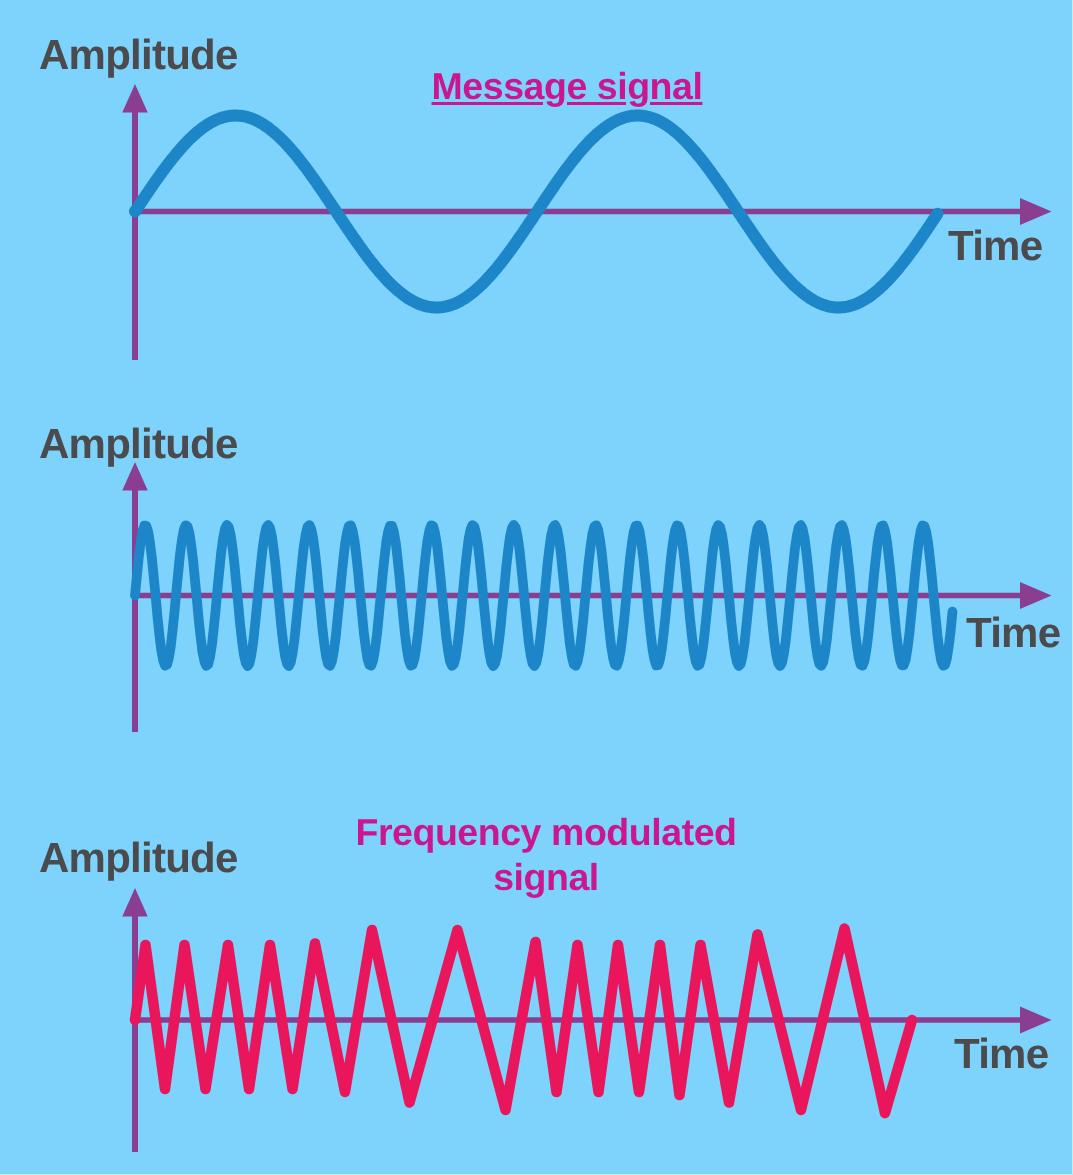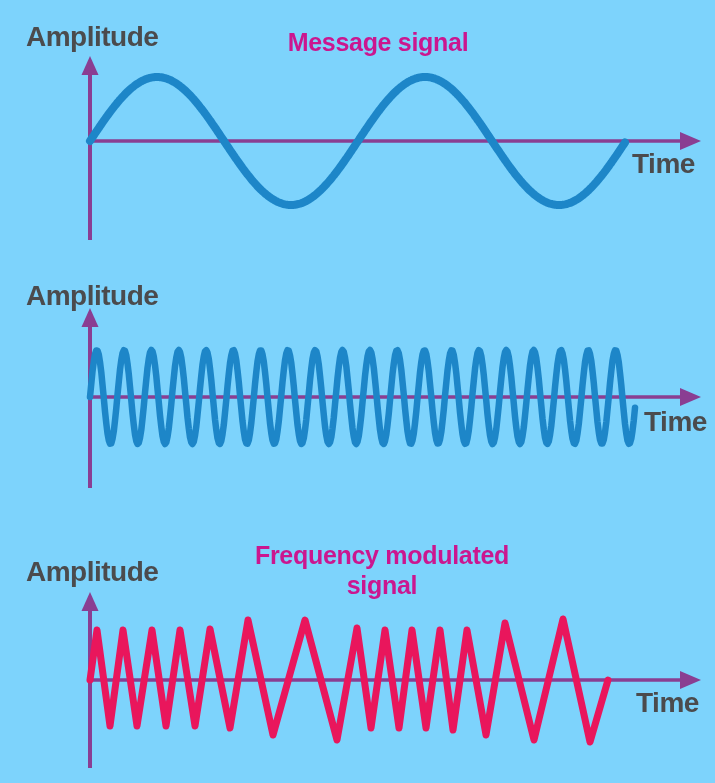--- a/index.html
+++ b/index.html
@@ -48,23 +48,23 @@
       <path d="M 701 397 L 680 388 L 680 406 Z" fill="#8a3e92"></path>
       <path d="M90.0 397.0 L91.3 383.7 L92.5 371.4 L93.8 361.3 L95.0 354.1 L96.3 350.4 L97.5 350.6 L98.8 354.5 L100.0 362.0 L101.3 372.3 L102.5 384.7 L103.8 398.1 L105.0 411.4 L106.3 423.5 L107.5 433.4 L108.8 440.3 L110.0 443.7 L111.3 443.3 L112.5 439.0 L113.8 431.3 L115.0 420.7 L116.3 408.2 L117.5 394.8 L118.8 381.6 L120.0 369.6 L121.3 359.9 L122.5 353.2 L123.8 350.2 L125.0 350.9 L126.3 355.5 L127.5 363.5 L128.8 374.2 L130.0 386.8 L131.3 400.2 L132.5 413.4 L133.8 425.2 L135.0 434.7 L136.3 441.1 L137.5 443.9 L138.8 442.8 L140.0 438.0 L141.3 429.8 L142.5 418.8 L143.8 406.1 L145.0 392.7 L146.3 379.6 L147.5 367.9 L148.8 358.6 L150.0 352.5 L151.3 350.0 L152.5 351.4 L153.8 356.6 L155.0 365.0 L156.3 376.1 L157.5 388.9 L158.8 402.4 L160.0 415.4 L161.3 426.9 L162.5 436.0 L163.8 441.8 L165.0 444.0 L166.3 442.3 L167.5 436.9 L168.8 428.2 L170.0 416.9 L171.3 404.0 L172.5 390.5 L173.8 377.6 L175.0 366.2 L176.3 357.4 L177.5 351.9 L178.8 350.0 L180.0 352.0 L181.3 357.7 L182.5 366.7 L183.8 378.1 L185.0 391.1 L186.3 404.5 L187.5 417.4 L188.8 428.6 L190.0 437.2 L191.3 442.4 L192.5 444.0 L193.8 441.7 L195.0 435.7 L196.3 426.5 L197.5 414.9 L198.8 401.9 L200.0 388.4 L201.3 375.6 L202.5 364.6 L203.8 356.3 L205.0 351.3 L206.3 350.1 L207.5 352.7 L208.8 358.9 L210.0 368.3 L211.3 380.1 L212.5 393.2 L213.8 406.7 L215.0 419.3 L216.3 430.1 L217.5 438.2 L218.8 442.9 L220.0 443.9 L221.3 440.9 L222.5 434.4 L223.8 424.8 L225.0 412.9 L226.3 399.7 L227.5 386.3 L228.8 373.7 L230.0 363.1 L231.3 355.3 L232.5 350.8 L233.8 350.2 L235.0 353.4 L236.3 360.3 L237.5 370.1 L238.8 382.1 L240.0 395.4 L241.3 408.8 L242.5 421.2 L243.8 431.6 L245.0 439.2 L246.3 443.3 L247.5 443.7 L248.8 440.1 L250.0 433.1 L251.3 423.0 L252.5 410.9 L253.8 397.5 L255.0 384.2 L256.3 371.9 L257.5 361.6 L258.8 354.3 L260.0 350.5 L261.3 350.5 L262.5 354.3 L263.8 361.6 L265.0 371.9 L266.3 384.2 L267.5 397.5 L268.8 410.9 L270.0 423.0 L271.3 433.1 L272.5 440.1 L273.8 443.7 L275.0 443.3 L276.3 439.2 L277.5 431.6 L278.8 421.2 L280.0 408.8 L281.3 395.4 L282.5 382.1 L283.8 370.1 L285.0 360.3 L286.3 353.4 L287.5 350.2 L288.8 350.8 L290.0 355.3 L291.3 363.1 L292.5 373.7 L293.8 386.3 L295.0 399.7 L296.3 412.9 L297.5 424.8 L298.8 434.4 L300.0 440.9 L301.3 443.9 L302.5 442.9 L303.8 438.2 L305.0 430.1 L306.3 419.3 L307.5 406.7 L308.8 393.2 L310.0 380.1 L311.3 368.3 L312.5 358.9 L313.8 352.7 L315.0 350.1 L316.3 351.3 L317.5 356.3 L318.8 364.6 L320.0 375.6 L321.3 388.4 L322.5 401.9 L323.8 414.9 L325.0 426.5 L326.3 435.7 L327.5 441.7 L328.8 444.0 L330.0 442.4 L331.3 437.2 L332.5 428.6 L333.8 417.4 L335.0 404.5 L336.3 391.1 L337.5 378.1 L338.8 366.7 L340.0 357.7 L341.3 352.0 L342.5 350.0 L343.8 351.9 L345.0 357.4 L346.3 366.2 L347.5 377.6 L348.8 390.5 L350.0 404.0 L351.3 416.9 L352.5 428.2 L353.8 436.9 L355.0 442.3 L356.3 444.0 L357.5 441.8 L358.8 436.0 L360.0 426.9 L361.3 415.4 L362.5 402.4 L363.8 388.9 L365.0 376.1 L366.3 365.0 L367.5 356.6 L368.8 351.4 L370.0 350.0 L371.3 352.5 L372.5 358.6 L373.8 367.9 L375.0 379.6 L376.3 392.7 L377.5 406.1 L378.8 418.8 L380.0 429.8 L381.3 438.0 L382.5 442.8 L383.8 443.9 L385.0 441.1 L386.3 434.7 L387.5 425.2 L388.8 413.4 L390.0 400.2 L391.3 386.8 L392.5 374.2 L393.8 363.5 L395.0 355.5 L396.3 350.9 L397.5 350.2 L398.8 353.2 L400.0 359.9 L401.3 369.6 L402.5 381.6 L403.8 394.8 L405.0 408.2 L406.3 420.7 L407.5 431.3 L408.8 439.0 L410.0 443.3 L411.3 443.7 L412.5 440.3 L413.8 433.4 L415.0 423.5 L416.3 411.4 L417.5 398.1 L418.8 384.7 L420.0 372.3 L421.3 362.0 L422.5 354.5 L423.8 350.6 L425.0 350.4 L426.3 354.1 L427.5 361.3 L428.8 371.4 L430.0 383.7 L431.3 397.0 L432.5 410.3 L433.8 422.6 L435.0 432.7 L436.3 439.9 L437.5 443.6 L438.8 443.4 L440.0 439.5 L441.3 432.0 L442.5 421.7 L443.8 409.3 L445.0 395.9 L446.3 382.6 L447.5 370.5 L448.8 360.6 L450.0 353.7 L451.3 350.3 L452.5 350.7 L453.8 355.0 L455.0 362.7 L456.3 373.3 L457.5 385.8 L458.8 399.2 L460.0 412.4 L461.3 424.4 L462.5 434.1 L463.8 440.8 L465.0 443.8 L466.3 443.1 L467.5 438.5 L468.8 430.5 L470.0 419.8 L471.3 407.2 L472.5 393.8 L473.8 380.6 L475.0 368.8 L476.3 359.3 L477.5 352.9 L478.8 350.1 L480.0 351.2 L481.3 356.0 L482.5 364.2 L483.8 375.2 L485.0 387.9 L486.3 401.3 L487.5 414.4 L488.8 426.1 L490.0 435.4 L491.3 441.5 L492.5 444.0 L493.8 442.6 L495.0 437.4 L496.3 429.0 L497.5 417.9 L498.8 405.1 L500.0 391.6 L501.3 378.6 L502.5 367.1 L503.8 358.0 L505.0 352.2 L506.3 350.0 L507.5 351.7 L508.8 357.1 L510.0 365.8 L511.3 377.1 L512.5 390.0 L513.8 403.5 L515.0 416.4 L516.3 427.8 L517.5 436.6 L518.8 442.1 L520.0 444.0 L521.3 442.0 L522.5 436.3 L523.8 427.3 L525.0 415.9 L526.3 402.9 L527.5 389.5 L528.8 376.6 L530.0 365.4 L531.3 356.8 L532.5 351.6 L533.8 350.0 L535.0 352.3 L536.3 358.3 L537.5 367.5 L538.8 379.1 L540.0 392.1 L541.3 405.6 L542.5 418.4 L543.8 429.4 L545.0 437.7 L546.3 442.7 L547.5 443.9 L548.8 441.3 L550.0 435.1 L551.3 425.7 L552.5 413.9 L553.8 400.8 L555.0 387.3 L556.3 374.7 L557.5 363.9 L558.8 355.8 L560.0 351.1 L561.3 350.1 L562.5 353.1 L563.8 359.6 L565.0 369.2 L566.3 381.1 L567.5 394.3 L568.8 407.7 L570.0 420.3 L571.3 430.9 L572.5 438.7 L573.8 443.2 L575.0 443.8 L576.3 440.6 L577.5 433.7 L578.8 423.9 L580.0 411.9 L581.3 398.6 L582.5 385.2 L583.8 372.8 L585.0 362.4 L586.3 354.8 L587.5 350.7 L588.8 350.3 L590.0 353.9 L591.3 360.9 L592.5 371.0 L593.8 383.1 L595.0 396.5 L596.3 409.8 L597.5 422.1 L598.8 432.4 L600.0 439.7 L601.3 443.5 L602.5 443.5 L603.8 439.7 L605.0 432.4 L606.3 422.1 L607.5 409.8 L608.8 396.5 L610.0 383.1 L611.3 371.0 L612.5 360.9 L613.8 353.9 L615.0 350.3 L616.3 350.7 L617.5 354.8 L618.8 362.4 L620.0 372.8 L621.3 385.2 L622.5 398.6 L623.8 411.9 L625.0 423.9 L626.3 433.7 L627.5 440.6 L628.8 443.8 L630.0 443.2 L631.3 438.7 L632.5 430.9 L633.8 420.3 L635.0 407.7" fill="none" stroke="#1d86c8" stroke-width="6.5" stroke-linecap="round" stroke-linejoin="round"></path>
       <line x1="90" y1="606" x2="90" y2="768" stroke="#8a3e92" stroke-width="4"></line>
       <path d="M 90 592 L 81.5 611 L 98.5 611 Z" fill="#8a3e92"></path>
       <line x1="90" y1="680" x2="685" y2="680" stroke="#8a3e92" stroke-width="3.6"></line>
       <path d="M 701 680 L 680 671 L 680 689 Z" fill="#8a3e92"></path>
       <path d="M90 680 L97 630 L110 726 L123 630 L137 726 L152 630 L166 726 L180 630 L195 726 L210 629 L230 728 L248 620 L273 735 L305 620 L337 740 L357 628 L371 728 L385 630 L399 728 L412 630 L426 728 L440 630 L453 730 L467 630 L486 735 L505 623 L534 740 L563 619 L590 742 L608 680" fill="none" stroke="#e9165c" stroke-width="7" stroke-linecap="round" stroke-linejoin="round"></path>
     </svg>
 
   <div class="lbl axis-lbl" style="left:26px;top:22px;">Amplitude</div>
-  <div class="lbl sig-title" style="left:248px;top:28px;width:260px;">Message signal</div>
+  <div class="lbl sig-title" style="left:248px;top:44px;width:260px;text-decoration:underline;">Message signal</div>
   <div class="lbl axis-lbl" style="left:632px;top:149px;">Time</div>
 
   <div class="lbl axis-lbl" style="left:26px;top:281px;">Amplitude</div>
   <div class="lbl axis-lbl" style="left:644px;top:407px;">Time</div>
 
   <div class="lbl axis-lbl" style="left:26px;top:557px;">Amplitude</div>
-  <div class="lbl sig-title" style="left:237px;top:541px;width:290px;">Frequency modulated signal</div>
+  <div class="lbl sig-title" style="left:219px;top:541px;width:290px;">Frequency modulated signal</div>
   <div class="lbl axis-lbl" style="left:636px;top:688px;">Time</div>
 
 </div>
 
 </body></html>

